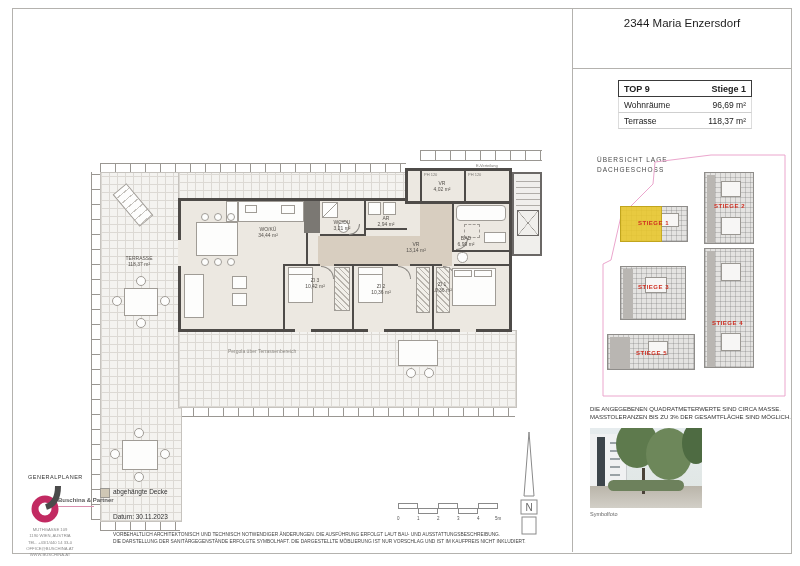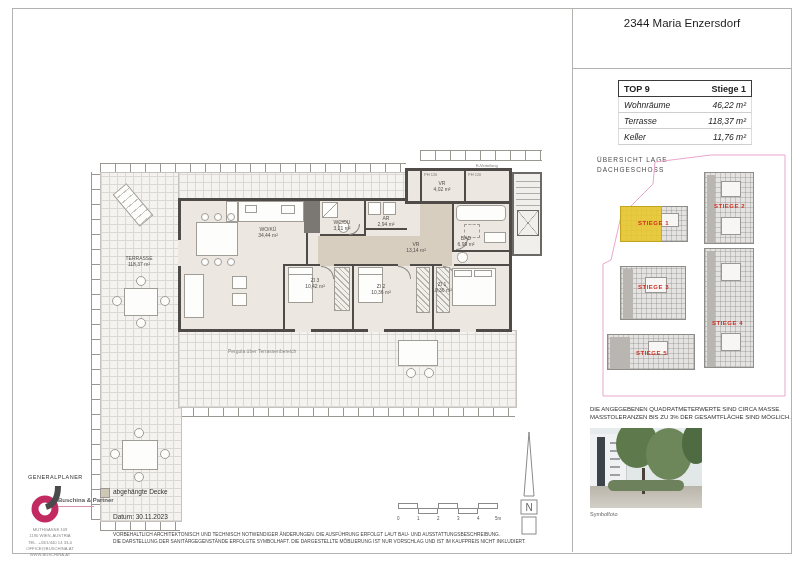--- a/index.html
+++ b/index.html
@@ -26,21 +26,21 @@
   .chair{border-radius:50%;}
   .doorq{border:0 solid #8a8782;background:transparent;box-sizing:border-box;}
   .rlabel{font-size:5px;line-height:1.2;color:#55514c;text-align:center;}
   .tinynote{font-size:4px;color:#7d7a75;}
   .stair-core{background:#f0efec;border:2px solid #6b6866;box-sizing:border-box;}
   
   .title{font-size:26px;letter-spacing:1px;color:#1d1d1d;text-align:center;}
   .addr{font-size:11.5px;color:#1d1d1d;text-align:center;line-height:1.25;}
   .itable{width:134px;font-size:8.5px;color:#222;}
   .itable .hd{display:flex;justify-content:space-between;font-weight:bold;border:1.5px solid #3a3a3a;padding:2.5px 5px;font-size:9px;}
-  .itable .rw{display:flex;justify-content:space-between;padding:2.5px 5px;border-bottom:1px solid #cfcfcf;border-left:1px solid #dcdcdc;border-right:1px solid #dcdcdc;font-style:italic;}
+  .itable .rw{display:flex;justify-content:space-between;padding:2.5px 5px;border-bottom:1px solid #cfcfcf;border-left:1px solid #dcdcdc;border-right:1px solid #dcdcdc;}
   .ovtitle{font-size:6.5px;letter-spacing:1px;color:#4a4a4a;}
   .bldg{background-color:#e4e3e1;border:1px solid #8f8d8a;box-sizing:border-box;
     background-image:repeating-linear-gradient(0deg,rgba(110,110,110,.28) 0 1px,transparent 1px 5px),
                      repeating-linear-gradient(90deg,rgba(110,110,110,.28) 0 1px,transparent 1px 5px);}
   .bcell{background:#b9b6b2;position:absolute;}
   .wcell{background:#f7f6f5;position:absolute;border:1px solid #9a9792;box-sizing:border-box;}
   .stg{font-size:6px;font-weight:bold;color:#cf2e21;letter-spacing:.5px;white-space:nowrap;}
   .note6{font-size:6px;color:#333;line-height:1.35;}
   .cap{font-size:5.5px;color:#666;}
   
@@ -212,29 +212,25 @@
   </div>
   <div class="abs hline" style="left:572px;top:68px;width:219px;"></div>
 
   <div class="abs itable" style="left:618px;top:80px;">
     <div class="hd">
       <span>TOP 9</span>
       <span>Stiege 1</span>
     </div>
     <div class="rw">
       <span>Wohnräume</span>
-      <span>46,22 m²</span>
+      <span>96,69 m²</span>
     </div>
     <div class="rw">
       <span>Terrasse</span>
       <span>118,37 m²</span>
-    </div>
-    <div class="rw">
-      <span>Keller</span>
-      <span>11,76 m²</span>
     </div>
   </div>
 
   <div class="abs ovtitle" style="left:597px;top:156px;">ÜBERSICHT LAGE</div>
   <div class="abs ovtitle" style="left:597px;top:166px;">DACHGESCHOSS</div>
 
   <svg class="abs" style="left:593px;top:150px;" width="196" height="250" viewBox="0 0 196 250">
     <polygon points="18,110 28,66 60,34 62,12 118,5 192,5 192,246 10,246 10,114" fill="none" stroke="#eba6cd" stroke-width="1"></polygon>
   </svg>
   <div class="abs bldg" style="left:704px;top:172px;width:50px;height:72px;">

